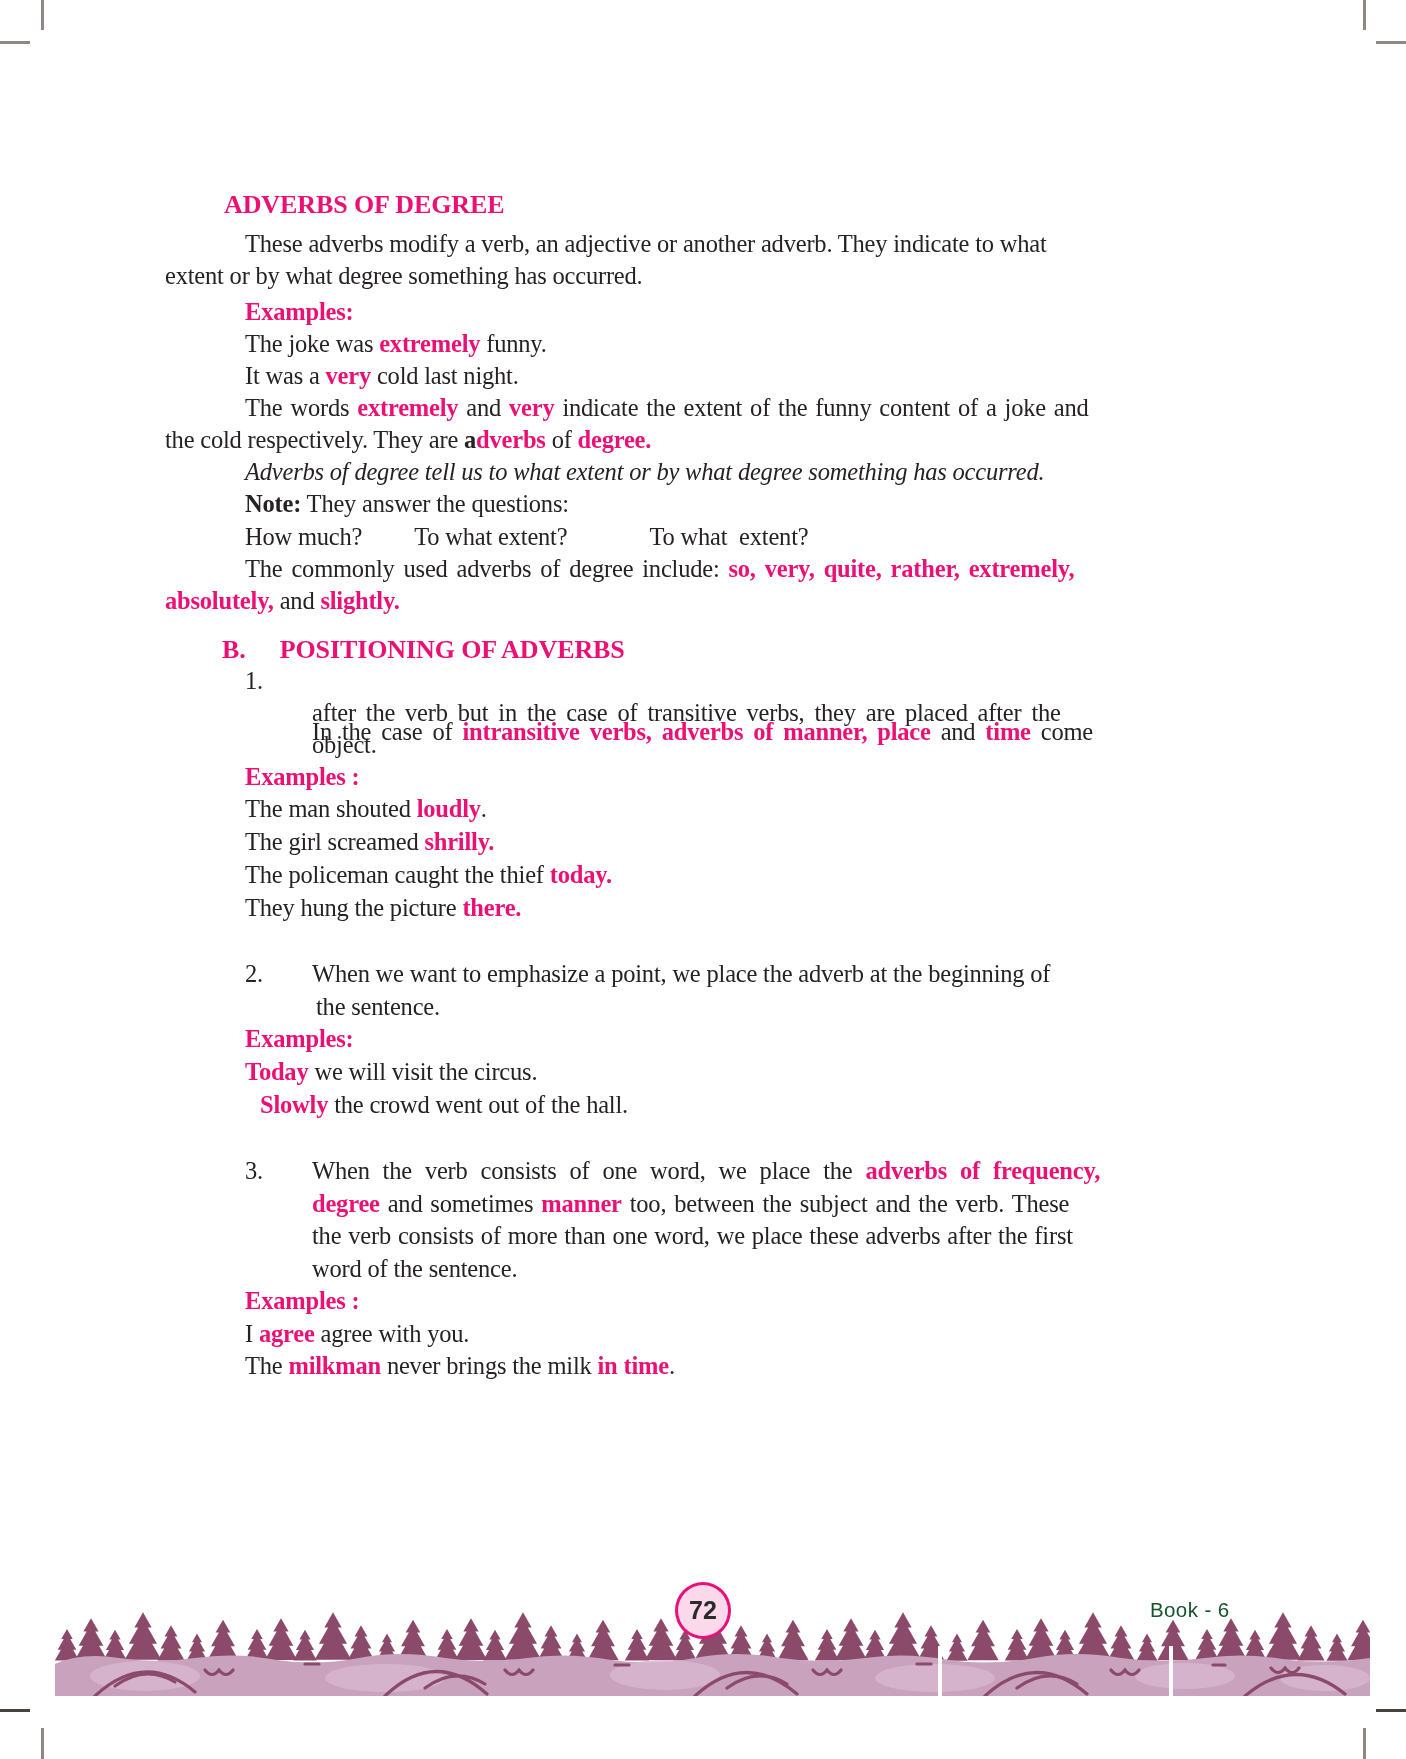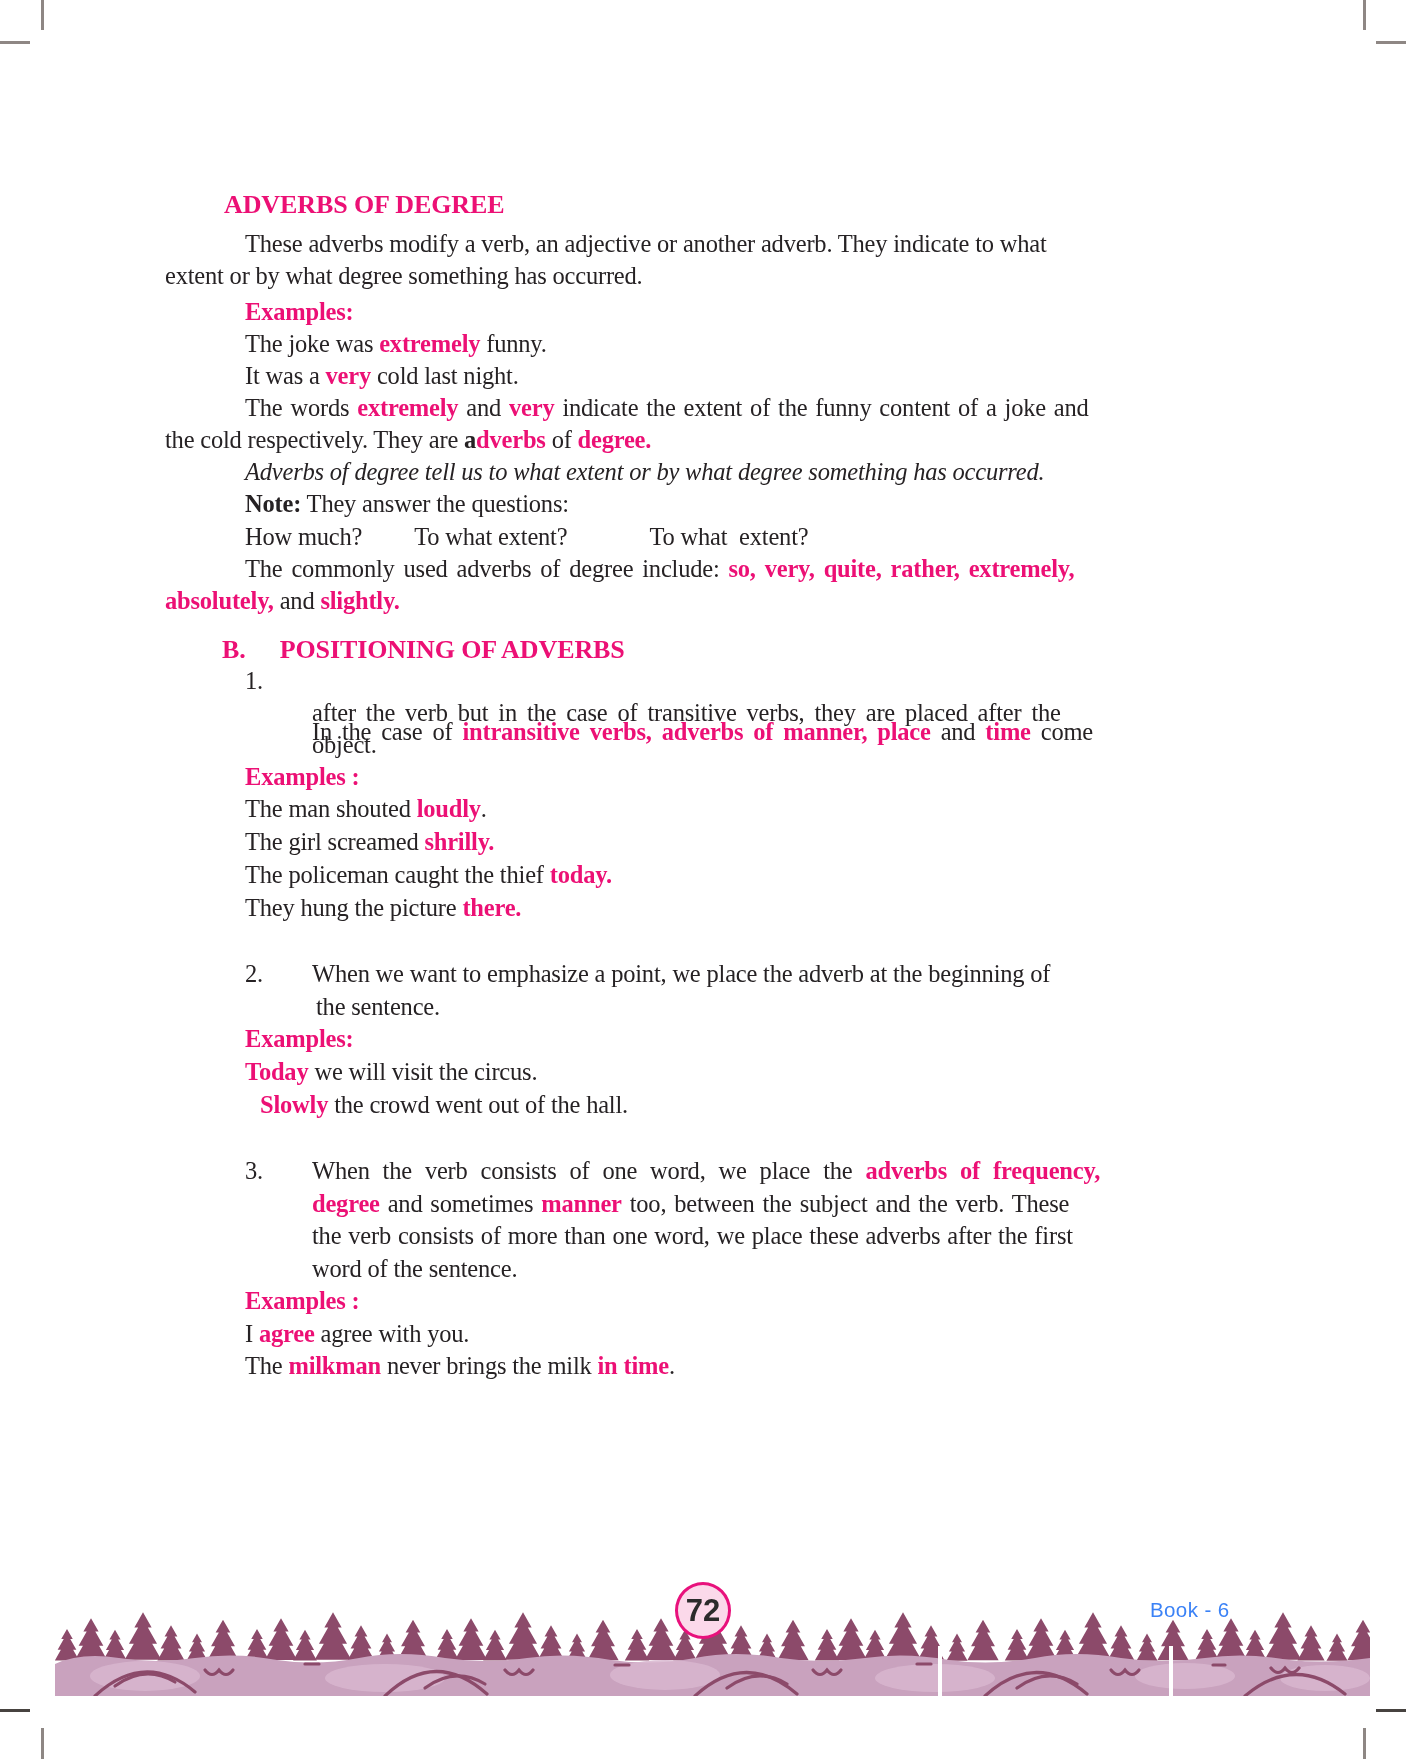--- a/index.html
+++ b/index.html
@@ -21,26 +21,26 @@
   .bk{ color:var(--ink); }
   .b{ font-weight:700; }
   .i{ font-style:italic; }
   .gap{ display:inline-block; }
   .cropmark{ position:absolute; background:var(--mark); }
   .cropmark.dark{ background:var(--mark-dark); }
   #page-circle{
     position:absolute; left:675px; top:1582px; width:50px; height:51px;
     background:var(--circle-fill); border:3px solid var(--circle-border);
     border-radius:50%; display:flex; align-items:center; justify-content:center;
-    font-family:"Liberation Sans", sans-serif; font-weight:700; font-size:31px;
+    font-family:"Liberation Sans", sans-serif; font-weight:700; font-size:25px;
     color:#2b2b2b; z-index:5;
   }
   #book-label{
     position:absolute; left:1150px; top:1598px;
-    font-family:"Liberation Sans", sans-serif; font-size:20.5px; color:#3b82f6;
+    font-family:"Liberation Sans", sans-serif; font-size:20.5px; color:#14532d;
     letter-spacing:0.4px; z-index:5;
   }
   #footer-art{ position:absolute; left:55px; top:1612px; z-index:1; }
 </style>
 </head>
 <body>
 
 <div id="page">
 
   <div class="cropmark" style="left:41px;top:0;width:3px;height:30px;"></div>

